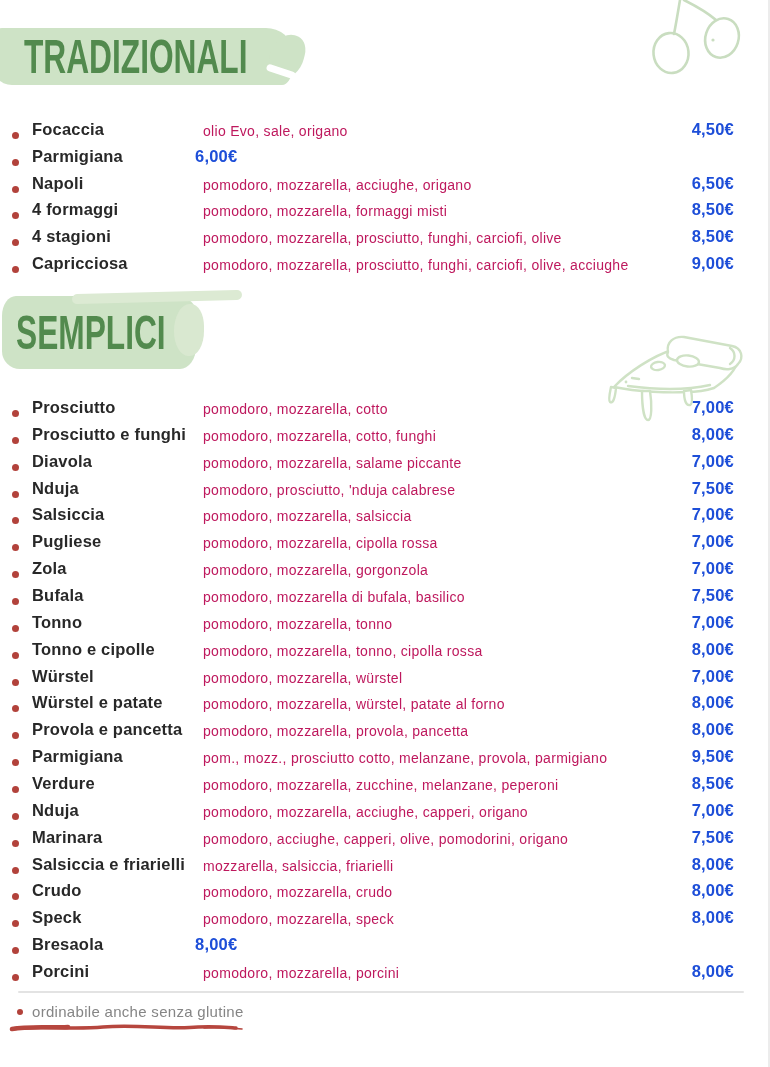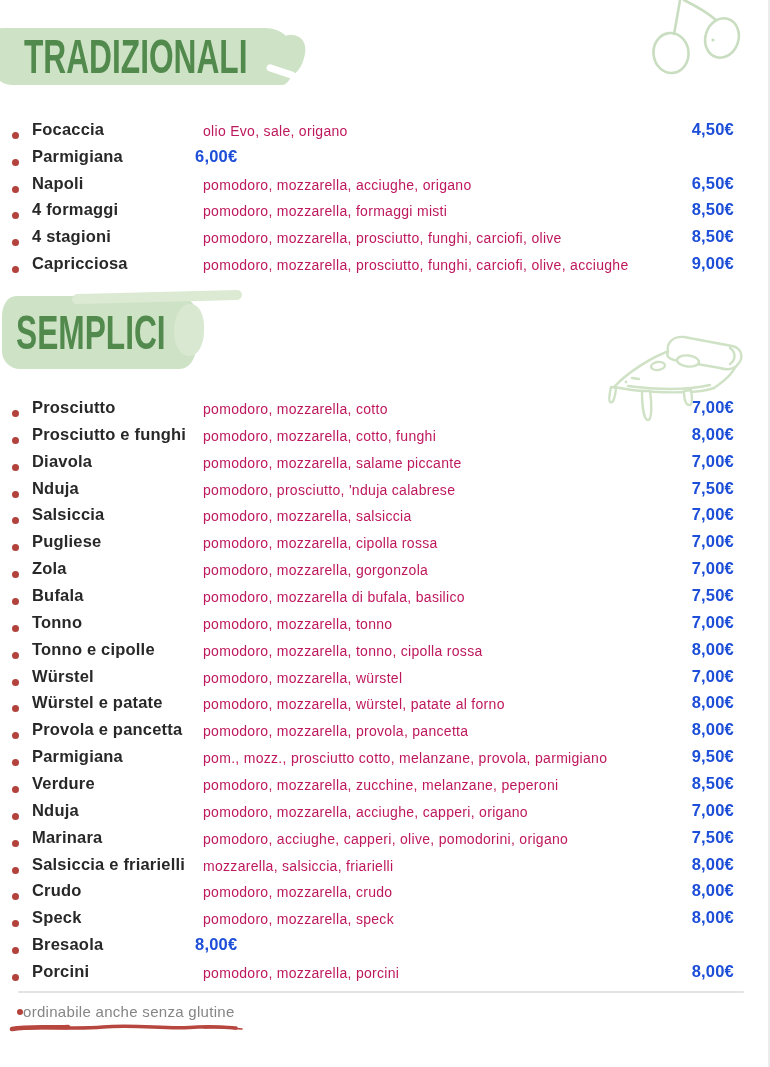--- a/index.html
+++ b/index.html
@@ -74,21 +74,21 @@
     letter-spacing:0.3px;white-space:nowrap;overflow:hidden;margin-left:8px;
   }
   .item-price{
     flex:0 0 auto;font-weight:bold;font-size:16.5px;color:#1d4ed8;
     letter-spacing:0.2px;
   }
 
   
   .divider{margin:10px 0 0 18px;width:726px;height:2px;background:#e3e3e3;border-radius:2px;}
   .footer-note{
-    display:flex;align-items:center;
+    display:flex;align-items:center;gap:9px;
     margin:10px 16px 0 17px;font-size:15px;color:#858585;letter-spacing:0.3px;
   }
   .footer-bullet{width:6px;height:6px;border-radius:50%;background:#b2423b;}
   .squiggle{margin:2px 0 0 8px;display:block;}
 
   
   .olives-icon{position:absolute;left:640px;top:0;}
   .pizza-icon{position:absolute;left:598px;top:330px;}
 </style>
 </head>

